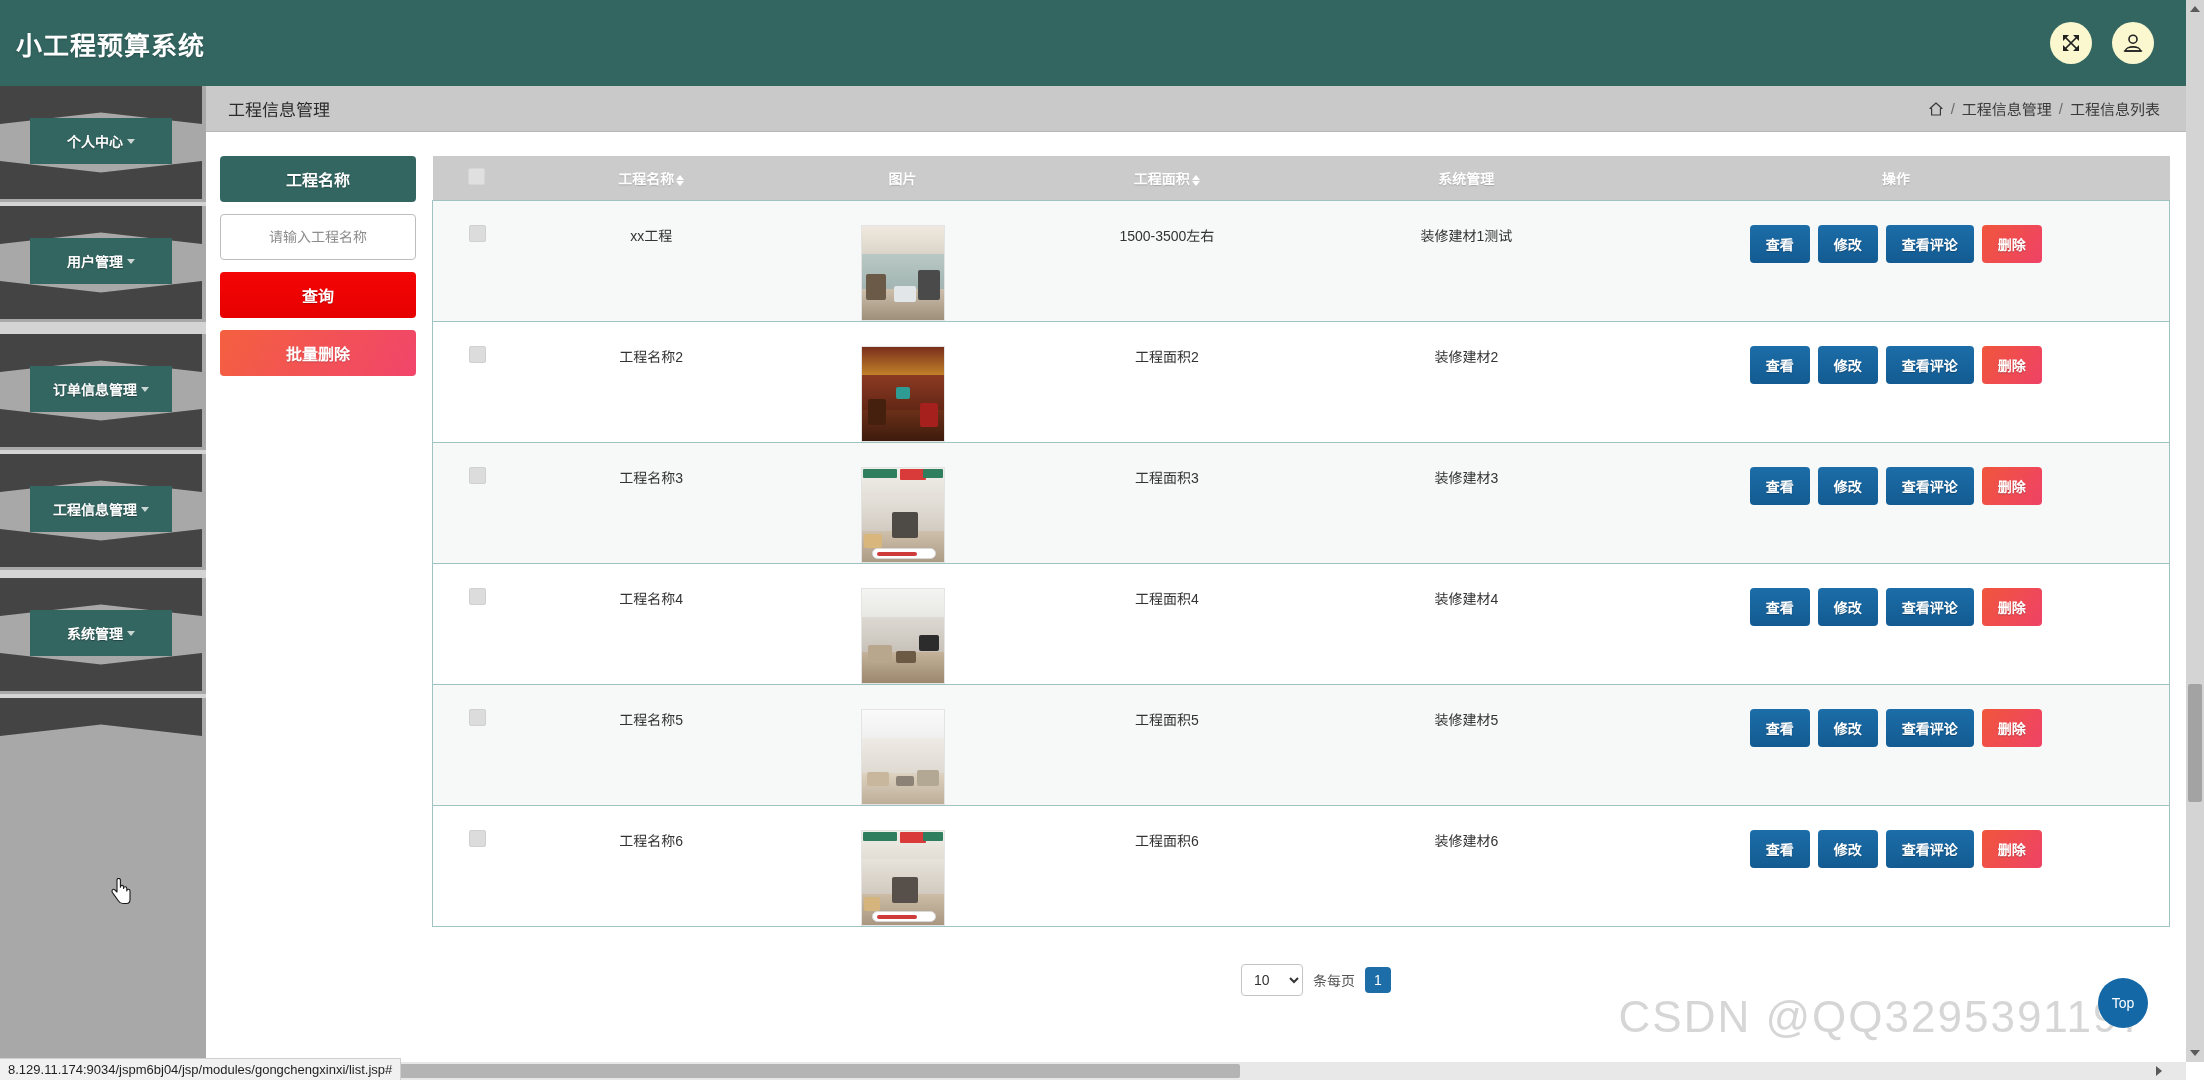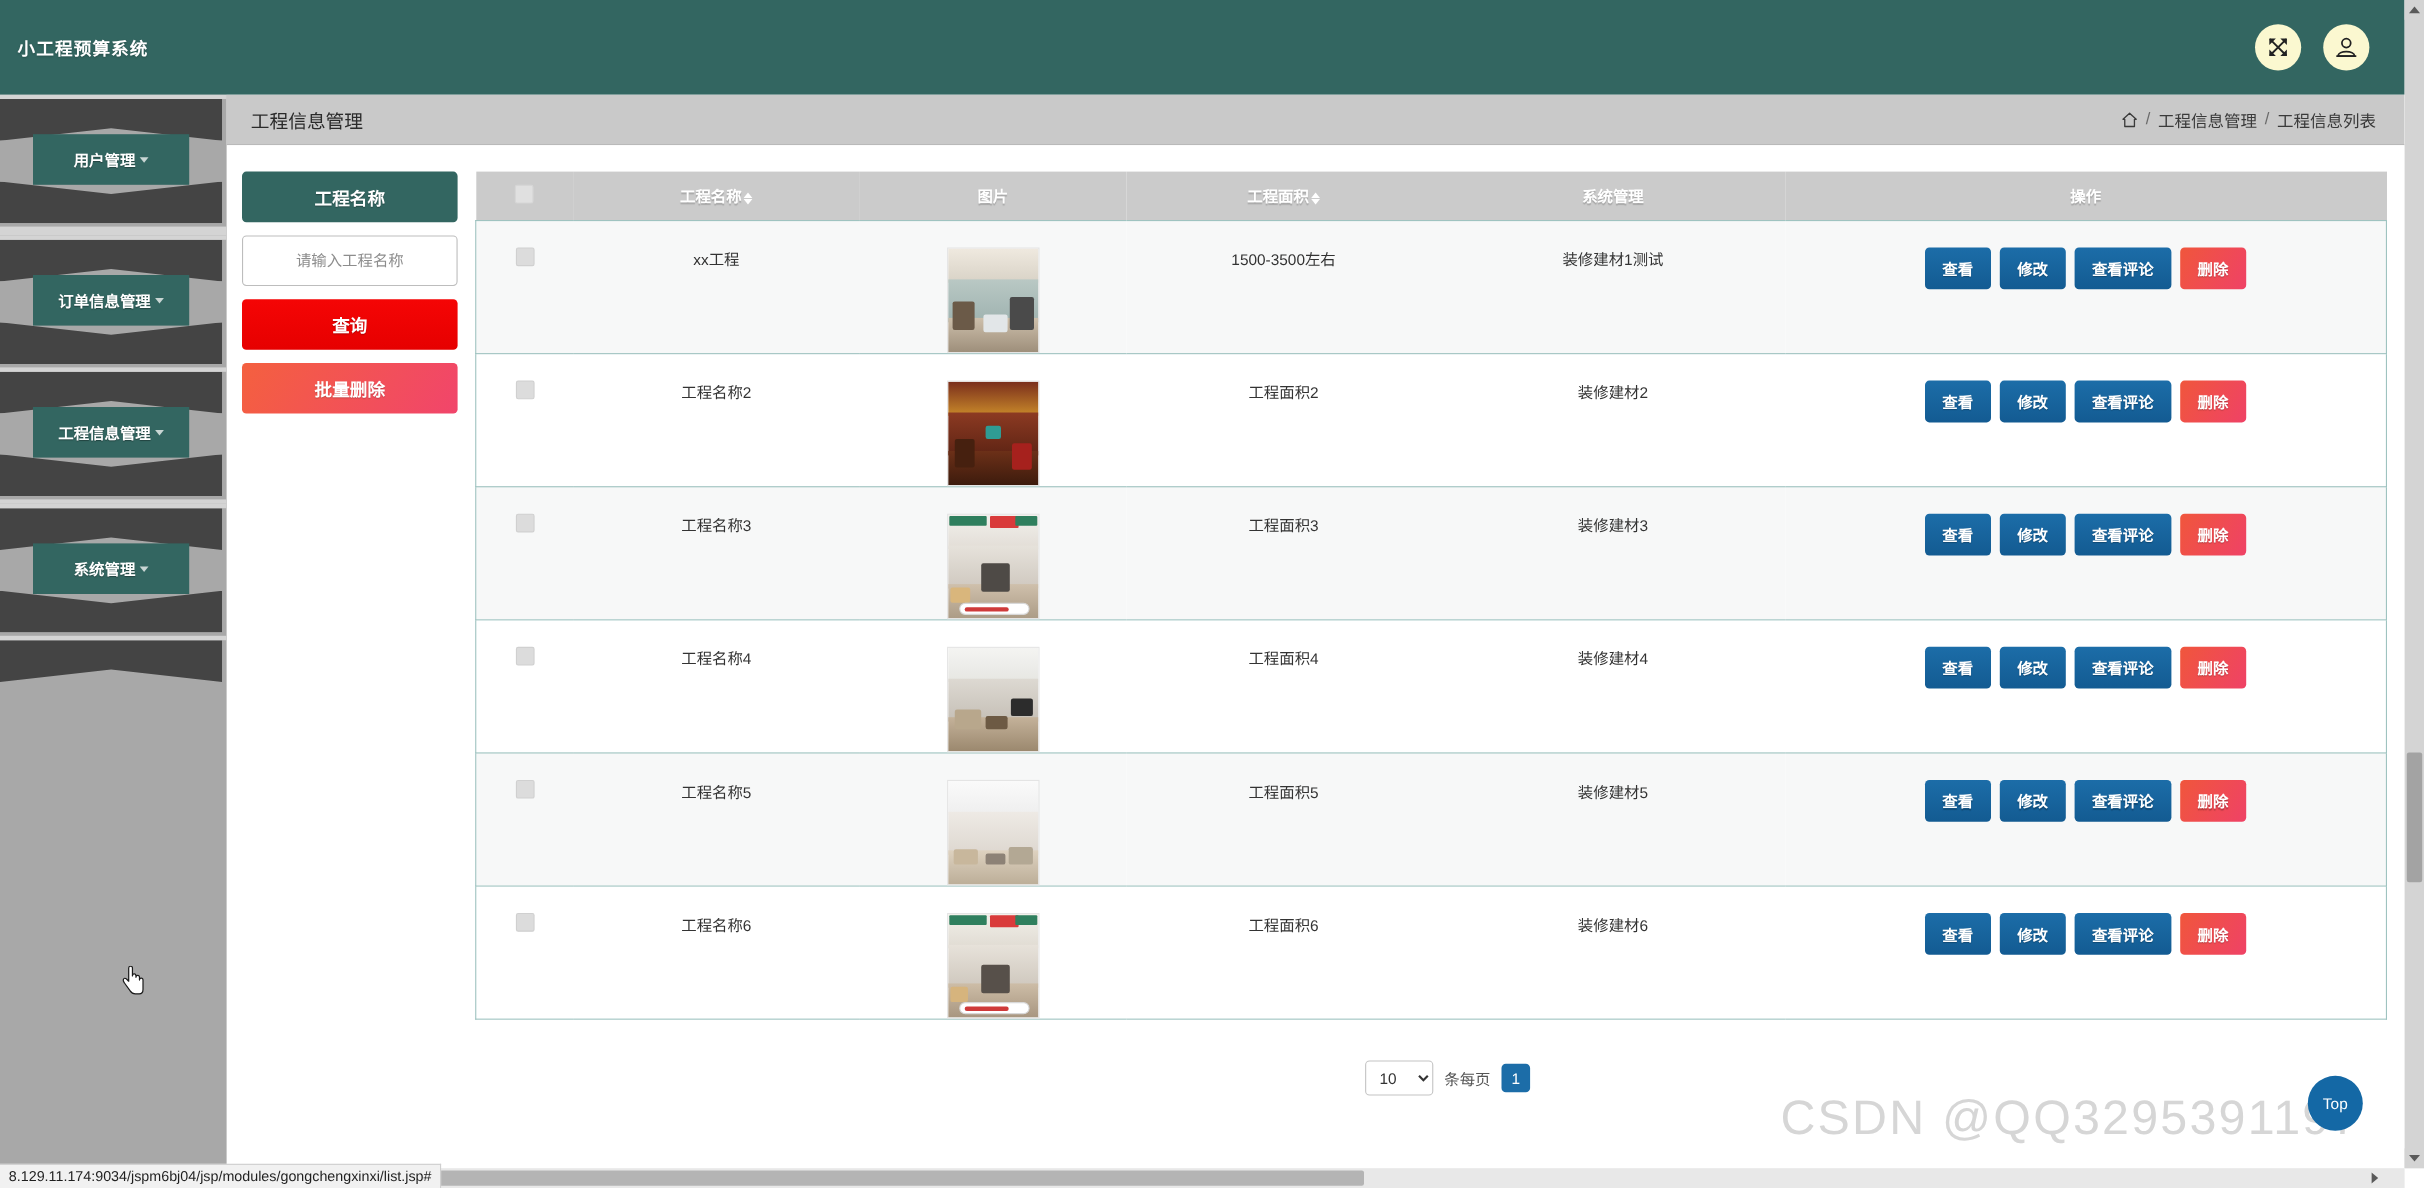--- a/index.html
+++ b/index.html
@@ -23,21 +23,21 @@
   #topbar {
     position: absolute; left: 0; top: 0;
     width: 2186px; height: 86px;
     background: #336661;
     display: flex; align-items: center;
     z-index: 30;
   }
   #brand-title {
     margin-left: 16px;
     color: #ffffff;
-    font-size: 16px;
+    font-size: 26px;
     font-weight: bold;
     letter-spacing: 1px;
     text-shadow: 0 1px 2px rgba(0,0,0,.25);
   }
   #topbar-actions {
     margin-left: auto; margin-right: 32px;
     display: flex; align-items: center; gap: 20px;
   }
   .circle-btn {
     width: 42px; height: 42px; border-radius: 50%;
@@ -416,20 +416,28 @@
           <circle cx="11" cy="7.2" r="4" fill="none" stroke="#222" stroke-width="1.6"></circle>
           <path d="M3.5 19 C3.5 13.5, 18.5 13.5, 18.5 19 Z" fill="none" stroke="#222" stroke-width="1.6"></path>
           <line x1="2.5" y1="19" x2="19.5" y2="19" stroke="#222" stroke-width="1.6" stroke-linecap="round"></line>
         </svg>
       </button>
     </div>
   </div>
 
   <nav id="sidebar">
 
+    <div class="menu-group">
+      <div class="ribbon-top"></div>
+      <div class="ribbon-bottom"></div>
+      <div class="ribbon-center">
+        <span class="label">个人中心</span>
+        <span class="caret-down"></span>
+      </div>
+    </div>
     <div class="menu-sep"></div>
 
     <div class="menu-group">
       <div class="ribbon-top"></div>
       <div class="ribbon-bottom"></div>
       <div class="ribbon-center">
         <span class="label">用户管理</span>
         <span class="caret-down"></span>
       </div>
     </div>

